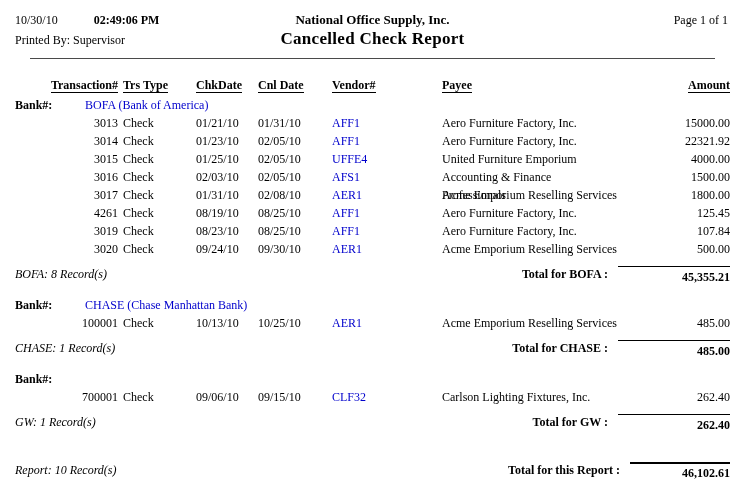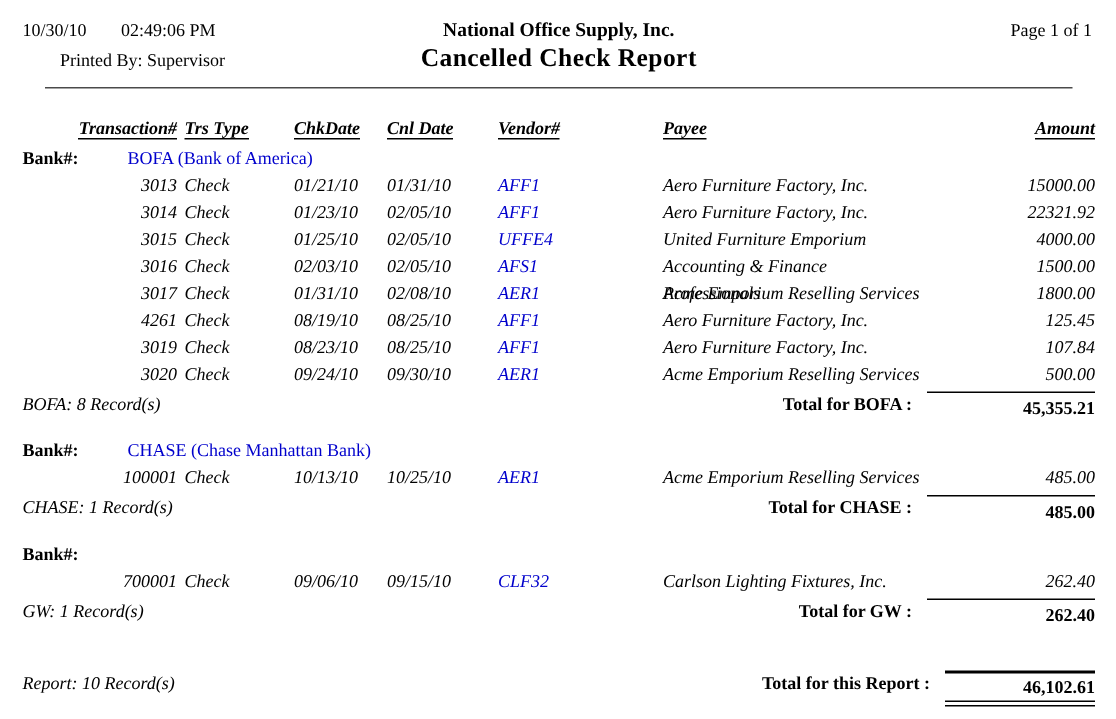--- a/index.html
+++ b/index.html
@@ -7,53 +7,53 @@
     width:744px; height:479px; overflow:hidden;
     font-family:"Liberation Serif","DejaVu Serif",serif;
     font-size:12px; color:#000;
   }
   .page { position:relative; width:744px; height:479px; background:#fff; }
 
   
   .page-header { padding:12px 14px 0 15px; }
   .hdr-line1 { position:relative; height:17px; text-align:center; }
   .hdr-left  { position:absolute; left:0; top:1px; }
-  .hdr-time  { margin-left:23px; }
+  .hdr-time  { margin-left:36px;font-weight:bold; }
   .company   { font-weight:bold; font-size:13px; }
   .page-num  { position:absolute; right:2px; top:1px; }
   .hdr-line2 { position:relative; height:24px; text-align:center; }
-  .printed-by{ position:absolute; left:0; top:4px;margin-left:25px; }
+  .printed-by{ position:absolute; left:0; top:4px; }
   .report-title { font-weight:bold; font-size:17px; letter-spacing:.3px; }
   .hr { margin:5px 15px 0 15px; border-top:1px solid #4a4a4a; }
 
   
   .content { padding:0 14px 0 15px; }
   .col-headers, .data-row {
     display:grid;
     grid-template-columns:103px 78px 62px 74px 110px 1fr 112px;
-    height:18px; line-height:18px;font-style:italic;
+    height:18px; line-height:18px;
   }
   .col-headers { margin-top:17px; font-weight:bold; }
   .col-headers .c span { border-bottom:1px solid #000; padding-bottom:0px; }
   .c.txn    { text-align:right; }
   .c.type   { padding-left:5px; }
   .c.chk    { padding-left:0; }
   .c.cnl    { padding-left:0; }
   .c.vendor { padding-left:0; }
   .c.payee  { padding-left:0; }
   .c.amount { text-align:right; }
   .link { color:var(--link-blue,#0000CC); }
 
   .group { margin-top:10px; }
   .group:first-of-type { margin-top:2px; }
   .bank-row { display:flex; height:18px; line-height:18px; }
   .bank-label { width:70px; font-weight:bold; }
   .bank-code  { color:var(--link-blue,#0000CC); }
 
-  .total-row { display:flex; align-items:flex-start; margin-top:3px; line-height:17px; }
+  .total-row { display:flex; align-items:flex-start; margin-top:8px; line-height:17px; }
   .record-count { flex:1; font-style:italic; }
   .total-label  { font-weight:bold; margin-right:10px; }
   .amount-cell  { text-align:right; font-weight:bold; }
   .total-amount { width:112px; border-top:1px solid #000; padding-top:2px; }
 
   .report-row { margin-top:28px; }
   .report-amount { width:100px; border-top:2px solid #000; border-bottom:1px solid #000; padding:1px 0 2px 0; }
   .report-amount .inner { display:block; border-bottom:1px solid #000; text-align:right; }
 </style>
 </head>

